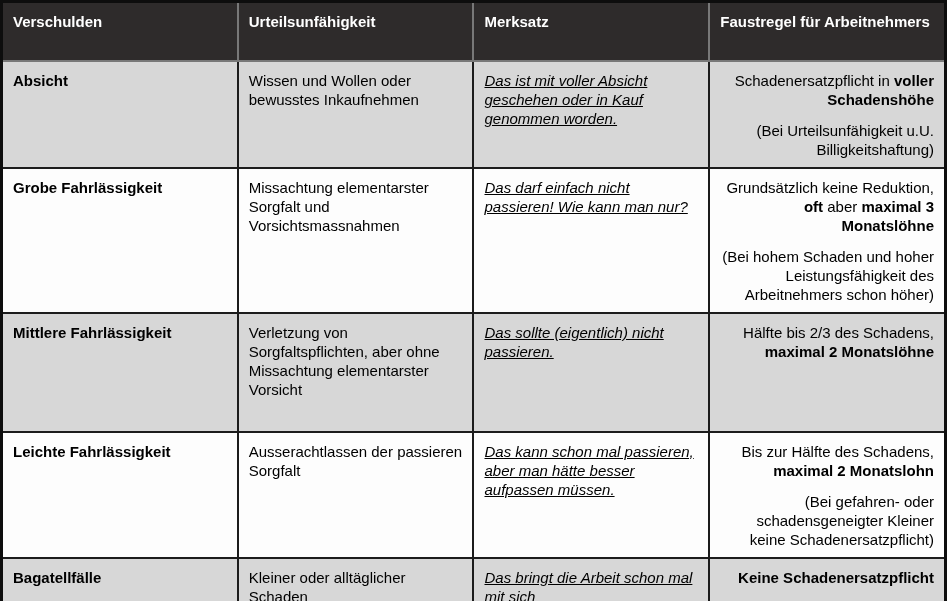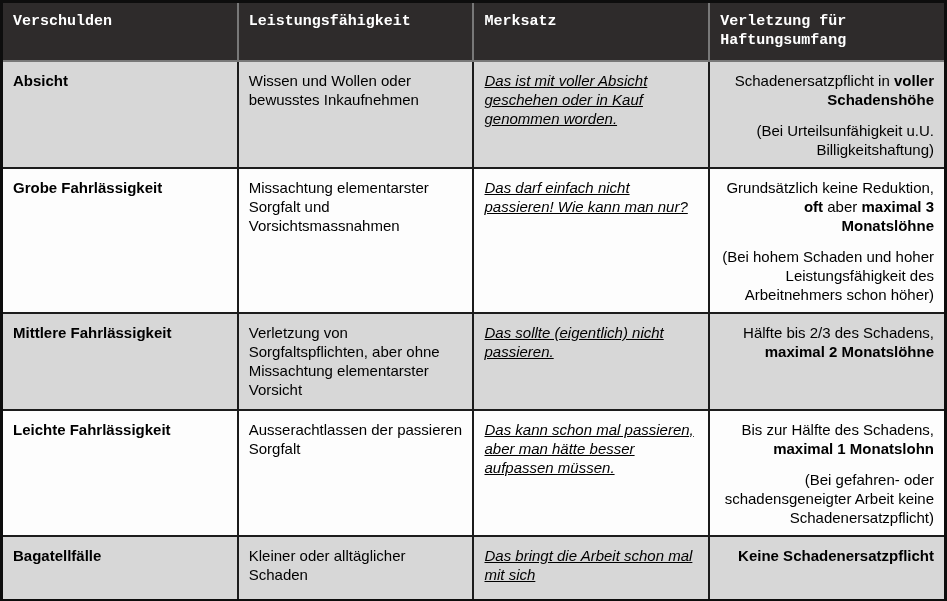--- a/index.html
+++ b/index.html
@@ -37,24 +37,24 @@
   th {
     background: var(--header-bg);
     color: var(--header-text);
     font-weight: bold;
     border: 2px solid var(--grid-header);
   }
   td {
     border: 2px solid var(--grid-dark);
     color: #000000;
   }
-  thead tr { height: 59px; font-family: Liberation Mono, monospace; }
+  thead tr { height: 59px; }
   tbody tr:nth-child(1) { height: 96px; }
   tbody tr:nth-child(2) { height: 137px; }
-  tbody tr:nth-child(3) { height: 97px; }
+  tbody tr:nth-child(3) { height: 119px; }
   tbody tr:nth-child(4) { height: 121px; }
   tbody tr:nth-child(5) { height: 65px; }
   tbody tr:nth-child(odd) td  { background: var(--row-shaded); }
   tbody tr:nth-child(even) td { background: var(--row-plain); }
   td.cell-verschulden { font-weight: bold; }
   td.cell-merksatz    { font-style: italic; text-decoration: underline; }
   td p { margin: 0; text-align: right; }
   td p + p { margin-top: 12px; }
   td span.b { font-weight: bold; }
 </style>
@@ -62,27 +62,27 @@
 <body>
 
 <div class="page">
   <table class="liability-table">
     <thead>
       <tr>
         <th>
           <span>Verschulden</span>
         </th>
         <th>
-          <span>Leistungsfähigkeit</span>
+          <span>Urteilsunfähigkeit</span>
         </th>
         <th>
           <span>Merksatz</span>
         </th>
         <th>
-          <span>Verletzung für Haftungsumfang</span>
+          <span>Faustregel für Arbeitnehmers</span>
         </th>
       </tr>
     </thead>
     <tbody id="table-body">
         <tr>
           <td class="cell-verschulden">Absicht</td>
           <td class="cell-schadenszufuehrung">Wissen und Wollen oder bewusstes Inkaufnehmen</td>
           <td class="cell-merksatz">Das ist mit voller Absicht geschehen oder in Kauf genommen worden.</td>
           <td class="cell-faustregel">
             <p><span>Schadenersatzpflicht in </span><span class="b">voller Schadenshöhe</span></p>
@@ -104,22 +104,22 @@
           <td class="cell-merksatz">Das sollte (eigentlich) nicht passieren.</td>
           <td class="cell-faustregel">
             <p><span>Hälfte bis 2/3 des Schadens, </span><span class="b">maximal 2 Monatslöhne</span></p>
           </td>
         </tr>
         <tr>
           <td class="cell-verschulden">Leichte Fahrlässigkeit</td>
           <td class="cell-schadenszufuehrung">Ausserachtlassen der passieren Sorgfalt</td>
           <td class="cell-merksatz">Das kann schon mal passieren, aber man hätte besser aufpassen müssen.</td>
           <td class="cell-faustregel">
-            <p><span>Bis zur Hälfte des Schadens, </span><span class="b">maximal 1 Monatslohn</span></p>
-            <p><span>(Bei gefahren- oder schadensgeneigter Arbeit keine Schadenersatzpflicht)</span></p>
+            <p><span>Bis zur Hälfte des Schadens, </span><span class="b">maximal 2 Monatslohn</span></p>
+            <p><span>(Bei gefahren- oder schadensgeneigter Kleiner keine Schadenersatzpflicht)</span></p>
           </td>
         </tr>
         <tr>
           <td class="cell-verschulden">Bagatellfälle</td>
           <td class="cell-schadenszufuehrung">Kleiner oder alltäglicher Schaden</td>
           <td class="cell-merksatz">Das bringt die Arbeit schon mal mit sich</td>
           <td class="cell-faustregel">
             <p><span class="b">Keine Schadenersatzpflicht</span></p>
           </td>
         </tr>

